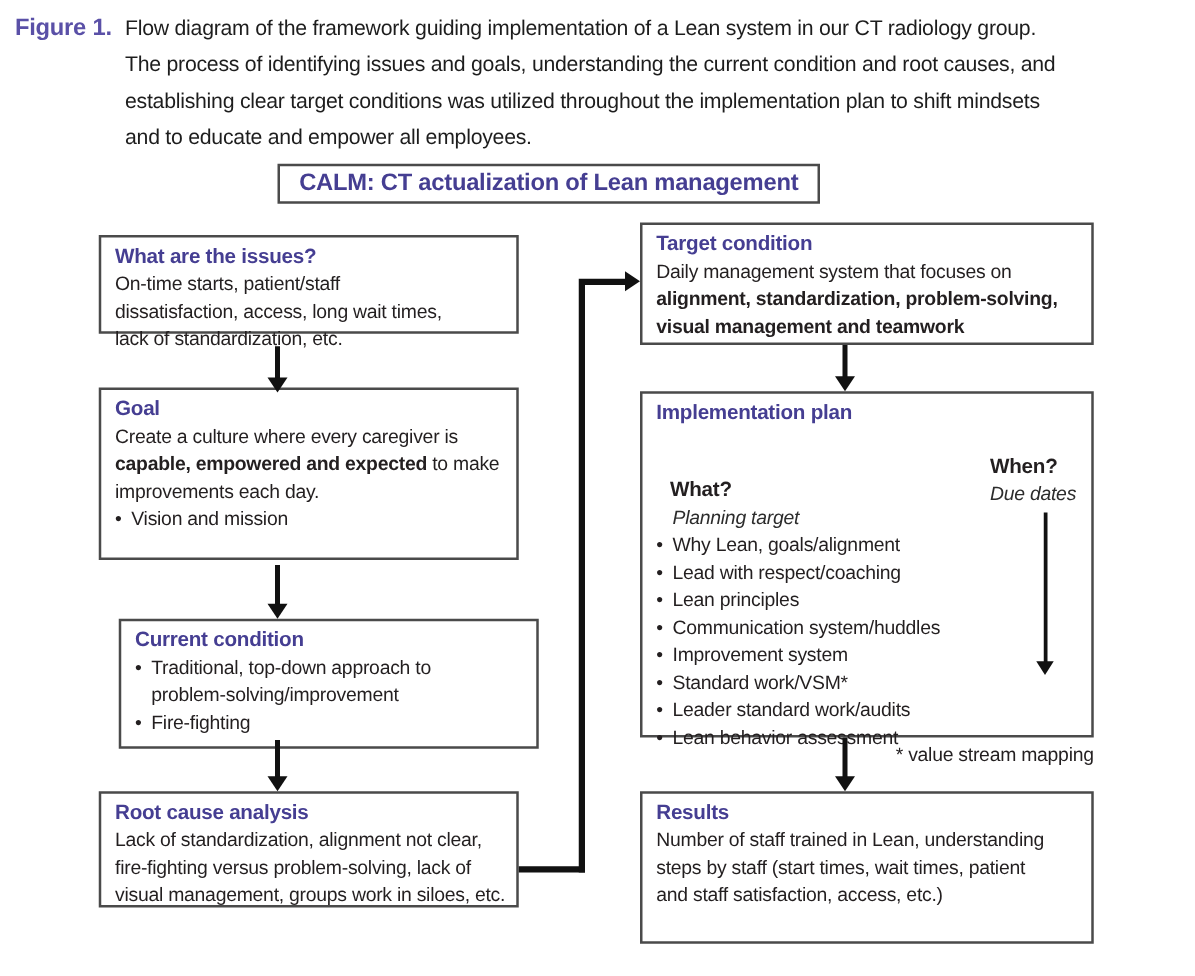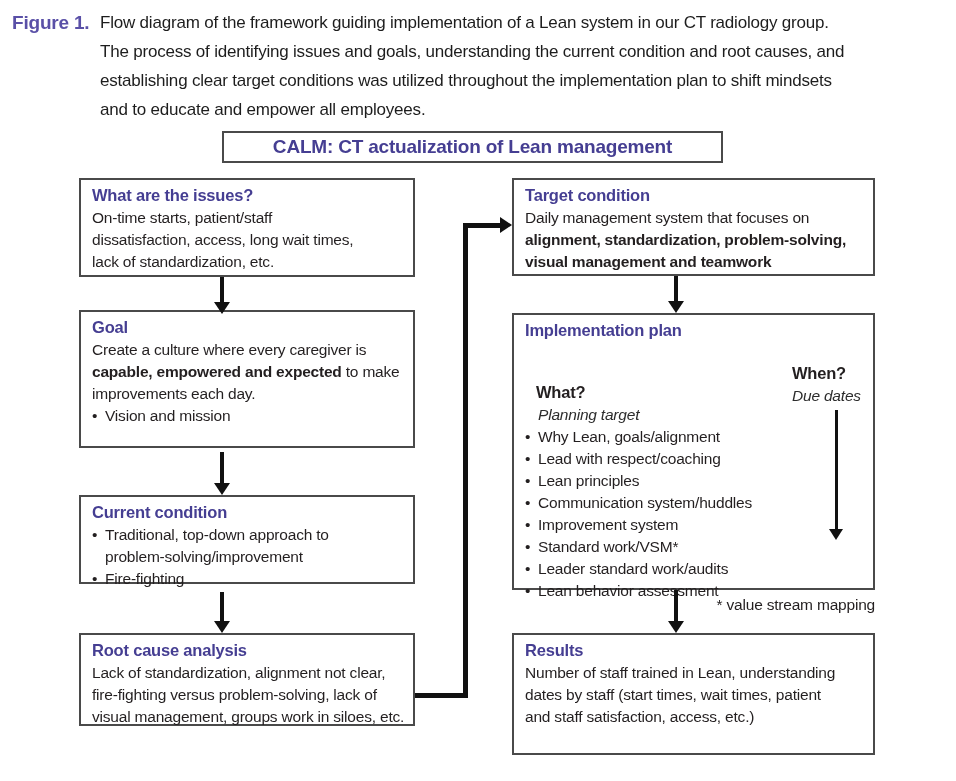--- a/index.html
+++ b/index.html
@@ -9,21 +9,21 @@
   }
   
   .fig-label{
     position:absolute;left:12px;top:8px;font-size:19px;font-weight:bold;
     color:#5a50a7;letter-spacing:-0.2px;line-height:29px;
   }
   .cap-lines{position:absolute;left:100px;top:8px;width:852px;}
   .cap-lines .tline{font-size:17px;line-height:29px;color:#1d1d1d;letter-spacing:-0.2px;white-space:nowrap;}
   
   .banner{
-    position:absolute;left:222px;top:131px;width:501px;height:32px;box-sizing:border-box;
+    position:absolute;left:222px;top:131px;width:434px;height:32px;box-sizing:border-box;
     border:2px solid #4a4a4a;display:flex;align-items:center;justify-content:center;background:#fff;
   }
   .banner span{font-size:19px;font-weight:bold;color:#453e92;letter-spacing:-0.2px;white-space:nowrap;}
   
   .box{
     position:absolute;box-sizing:border-box;border:2px solid #4a4a4a;background:#fff;
     padding:5px 10px 0 11px;
   }
   .bh{font-size:16.5px;font-weight:bold;color:#453e92;letter-spacing:-0.2px;line-height:21px;margin-bottom:1px;white-space:nowrap;}
   .bb .tline{font-size:15.5px;line-height:22px;letter-spacing:-0.2px;white-space:nowrap;color:#231f20;}
@@ -64,21 +64,21 @@
       <div class="tline">Flow diagram of the framework guiding implementation of a Lean system in our CT radiology group.</div>
       <div class="tline">The process of identifying issues and goals, understanding the current condition and root causes, and</div>
       <div class="tline">establishing clear target conditions was utilized throughout the implementation plan to shift mindsets</div>
       <div class="tline">and to educate and empower all employees.</div>
     </div>
 
   <div class="banner">
     <span>CALM: CT actualization of Lean management</span>
   </div>
 
-  <div class="box" style="left:79px;top:178px;width:336px;height:99px">
+  <div class="box" style="left:79px;top:188px;width:336px;height:79px">
     <div class="bh">What are the issues?</div>
     <div class="bb">
         <div class="tline">On-time starts, patient/staff</div>
         <div class="tline">dissatisfaction, access, long wait times,</div>
         <div class="tline">lack of standardization, etc.</div>
       </div>
   </div>
 
   <div class="box" style="left:79px;top:310px;width:336px;height:138px">
     <div class="bh">Goal</div>
@@ -86,21 +86,21 @@
         <div class="tline">Create a culture where every caregiver is</div>
         <div class="tline"><span class="b">capable, empowered and expected</span><span> to make</span></div>
         <div class="tline">improvements each day.</div>
         <div class="tline brow">
           <span class="mark">•</span>
           <span class="btxt">Vision and mission</span>
         </div>
       </div>
   </div>
 
-  <div class="box" style="left:79px;top:495px;width:336px;height:89px">
+  <div class="box" style="left:95px;top:495px;width:336px;height:104px">
     <div class="bh">Current condition</div>
     <div class="bb">
         <div class="tline brow">
           <span class="mark">•</span>
           <span class="btxt">Traditional, top-down approach to</span>
         </div>
         <div class="tline crow">problem-solving/improvement</div>
         <div class="tline brow">
           <span class="mark">•</span>
           <span class="btxt">Fire-fighting</span>
@@ -171,21 +171,21 @@
     <div class="mini-arrow">
         <i class="vline"></i>
         <i class="vhead"></i>
       </div>
   </div>
 
   <div class="box" style="left:512px;top:633px;width:363px;height:122px">
     <div class="bh">Results</div>
     <div class="bb">
         <div class="tline">Number of staff trained in Lean, understanding</div>
-        <div class="tline">dates by staff (start times, wait times, patient</div>
+        <div class="tline">steps by staff (start times, wait times, patient</div>
         <div class="tline">and staff satisfaction, access, etc.)</div>
       </div>
   </div>
 
   <div class="footnote">* value stream mapping</div>
 
   <div class="varrow" style="left:214px;top:277px;height:37px">
       <i class="vline"></i>
       <i class="vhead"></i>
     </div>

